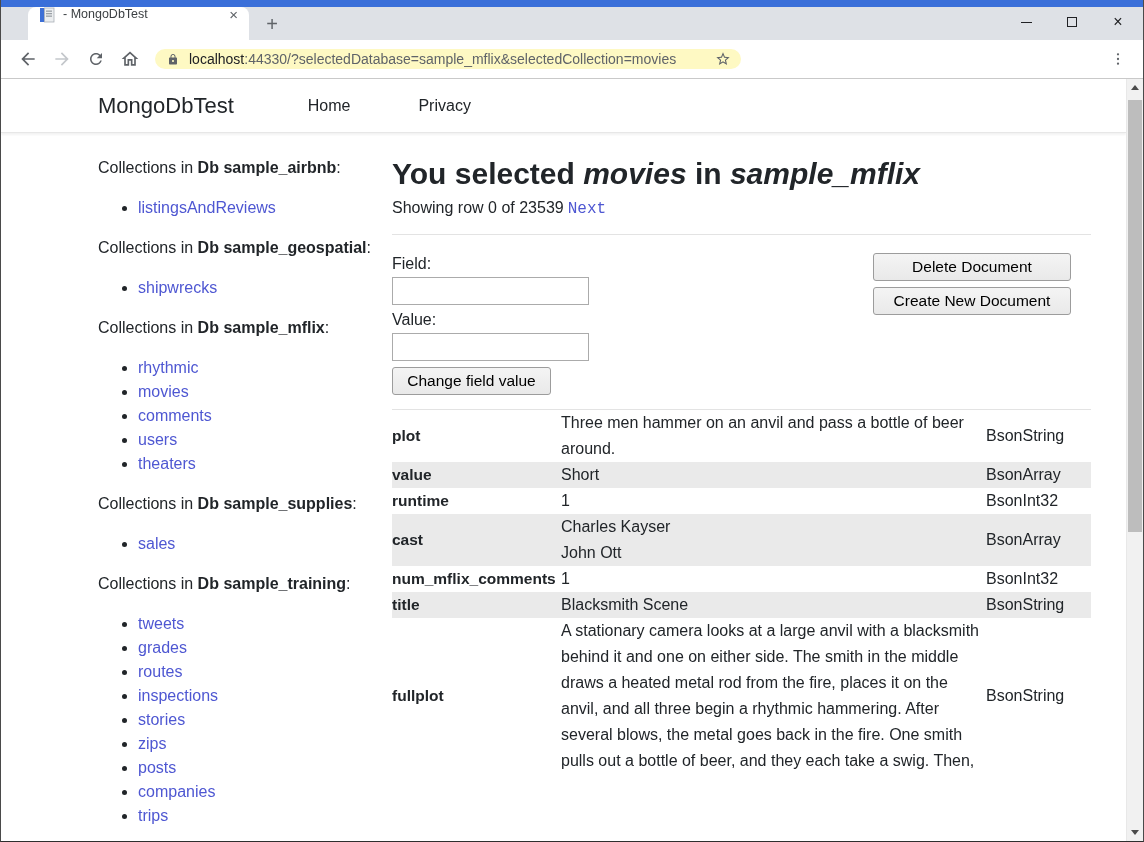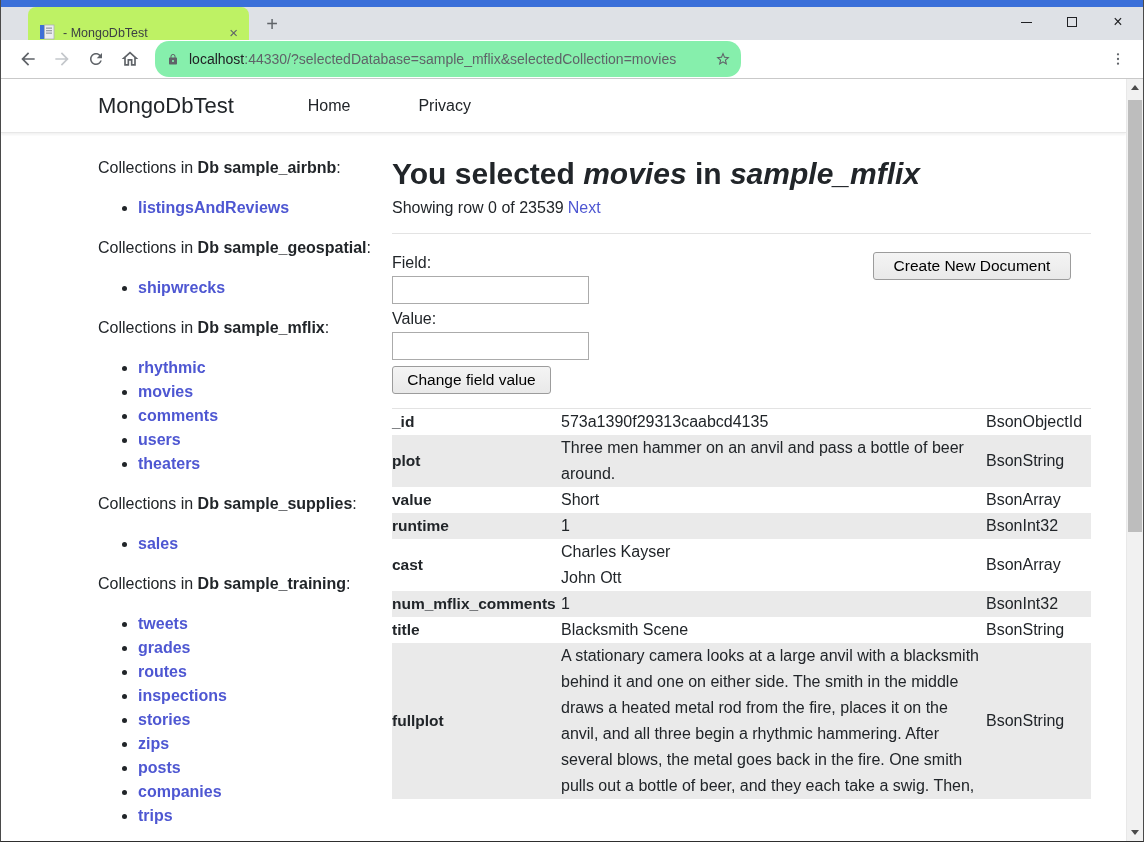--- a/index.html
+++ b/index.html
@@ -2,34 +2,34 @@
 <html style="--link: #4e57d2; --stripe: #eaeaea; --frame: #3a6fd9;"><head>
 <meta charset="utf-8">
 <style>
   html,body{margin:0;padding:0;background:#fff;font-family:"Liberation Sans",sans-serif;}
   *{box-sizing:border-box;}
   .window{width:1144px;height:842px;position:relative;background:#fff;
           border-left:1px solid #4a4a4a;border-right:1px solid #4a4a4a;border-bottom:1px solid #2e2e2e;overflow:hidden;}
   
   .frame-top{height:7px;background:var(--frame,#3a6fd9);}
   .tabstrip{height:33px;background:#dee1e6;position:relative;}
-  .tab{position:absolute;left:27px;bottom:0;width:221px;height:33px;background:#bef264;
-       border-radius:8px 8px 0 0;display:flex;align-items:flex-end;padding:0 8px 0 11px;}
+  .tab{position:absolute;left:27px;bottom:0;width:221px;height:33px;background:#ffffff;
+       border-radius:8px 8px 0 0;display:flex;align-items:flex-start;padding:0 8px 0 11px;}
   .tab-title{flex:1;font-size:12.5px;color:#3c4043;margin-left:8px;white-space:nowrap;overflow:hidden;}
   .tab-close{color:#5f6368;font-size:15px;line-height:15px;padding:0 3px;cursor:default;}
   .newtab{position:absolute;left:258px;top:4px;width:26px;height:26px;display:flex;align-items:center;justify-content:center;
           color:#5f6368;font-size:20px;font-weight:400;}
   .wincontrols{position:absolute;right:2px;top:0;height:33px;display:flex;}
   .winbtn{width:46px;height:30px;display:flex;align-items:center;justify-content:center;color:#202124;}
   .winbtn .sq{width:10px;height:10px;border:1px solid #202124;}
   .winbtn .dash{width:11px;border-top:1px solid #202124;}
   .winbtn.close-x{font-size:16px;}
   .toolbar{height:39px;background:#fff;border-bottom:1px solid #c9c9c9;display:flex;align-items:center;padding:0 10px;}
   .navicon{width:30px;height:30px;display:flex;align-items:center;justify-content:center;margin:0 2px;}
-  .omnibox{height:36px;background:#86efac;border-radius:14px;display:flex;align-items:center;
+  .omnibox{height:20px;background:#fef9c3;border-radius:14px;display:flex;align-items:center;
            width:586px;margin-left:8px;padding:0 10px 0 12px;}
   .omni-text{flex:1;font-size:14px;margin-left:10px;white-space:nowrap;overflow:hidden;color:#5f6368;}
   .omni-text .host{color:#202124;}
   .menu3{margin-left:auto;width:30px;height:30px;display:flex;align-items:center;justify-content:center;}
   
   :root{--link:#4e57d2;--stripe:#eaeaea;}
   .page{height:762px;position:relative;overflow:hidden;background:#fff;}
   .scrollbar{position:absolute;top:0;right:0;width:17px;height:100%;background:#f1f1f1;border-left:1px solid #e8e8e8;}
   .sb-btn{height:17px;display:flex;align-items:center;justify-content:center;}
   .arr-up{width:0;height:0;border-left:4px solid transparent;border-right:4px solid transparent;border-bottom:5px solid #4a4a4a;}
@@ -38,28 +38,28 @@
   .site{margin-right:17px;height:100%;color:#212529;}
   .navbar{height:54px;display:flex;align-items:center;padding-left:97px;background:#fff;
           border-bottom:1px solid #e7e7e7;box-shadow:0 2px 2px rgba(0,0,0,.05);}
   .brand{font-size:22px;color:#212529;text-decoration:none;margin-right:30px;}
   .navlink{font-size:16px;color:#212529;text-decoration:none;margin-right:24px;margin-left:44px;}
   .content{display:flex;padding:23px 0 0 97px;}
   
   .sidebar{width:294px;flex:none;font-size:16px;}
   .sb-heading{margin:0 0 16px 0;line-height:24px;white-space:nowrap;}
   .sb-list{margin:0 0 16px 0;padding-left:40px;list-style:disc;}
-  .sb-list li{line-height:24px;font-weight:bold;}
+  .sb-list li{line-height:24px;}
   .lnk{color:var(--link);text-decoration:none;cursor:pointer;}
   
   .main{width:699px;flex:none;}
   .main h2{font-size:30px;line-height:36px;font-weight:600;margin:0 0 6px 0;}
   .main h2 i{font-weight:600;}
   .pager{font-size:16px;line-height:20px;margin:0;}
-  .pager .lnk{margin-left:4px;}
+  .pager .lnk{margin-left:4px;font-family:Liberation Mono, monospace;}
   hr.rule{border:none;border-top:1px solid #e3e3e3;margin:15px 0 0 0;}
   .formrow{display:flex;justify-content:space-between;}
   .fcol{width:240px;}
   .flabel{display:block;font-size:16px;line-height:20px;margin:19px 0 3px 0;}
   .tinput{width:197px;height:28px;border:1px solid #ababab;background:#fff;font-size:14px;padding:0 6px;font-family:inherit;}
   .btn{height:28px;background:linear-gradient(#f4f4f4,#e9e9e9);border:1px solid #9c9c9c;border-radius:3px;
        font-size:15.5px;color:#000;font-family:inherit;padding:0 10px;}
   .btn-change{width:159px;margin-top:6px;}
   .bcol{padding-top:18px;text-align:right;padding-right:20px;}
   .bcol .btn{width:198px;display:block;margin:0 0 6px auto;}
@@ -217,34 +217,30 @@
 
           <div class="formrow">
             <div class="fcol">
               <label class="flabel">Field:</label>
               <input class="tinput" value="" style="">
               <label class="flabel" style="margin-top:5px;">Value:</label>
               <input class="tinput" value="" style="">
               <button class="btn btn-change">Change field value</button>
             </div>
             <div class="bcol">
+              <button class="btn">Delete Document</button>
               <button class="btn">Create New Document</button>
             </div>
           </div>
 
           <hr class="rule" style="margin-top:14px;">
 
 
           <table class="doc">
             <tbody>
-  <tr>
-    <td class="c-field">_id</td>
-    <td class="c-value">573a1390f29313caabcd4135</td>
-    <td class="c-type">BsonObjectId</td>
-  </tr>
 
   <tr>
     <td class="c-field">plot</td>
     <td class="c-value">Three men hammer on an anvil and pass a bottle of beer
 around.</td>
     <td class="c-type">BsonString</td>
   </tr>
 
   <tr>
     <td class="c-field">value</td>

